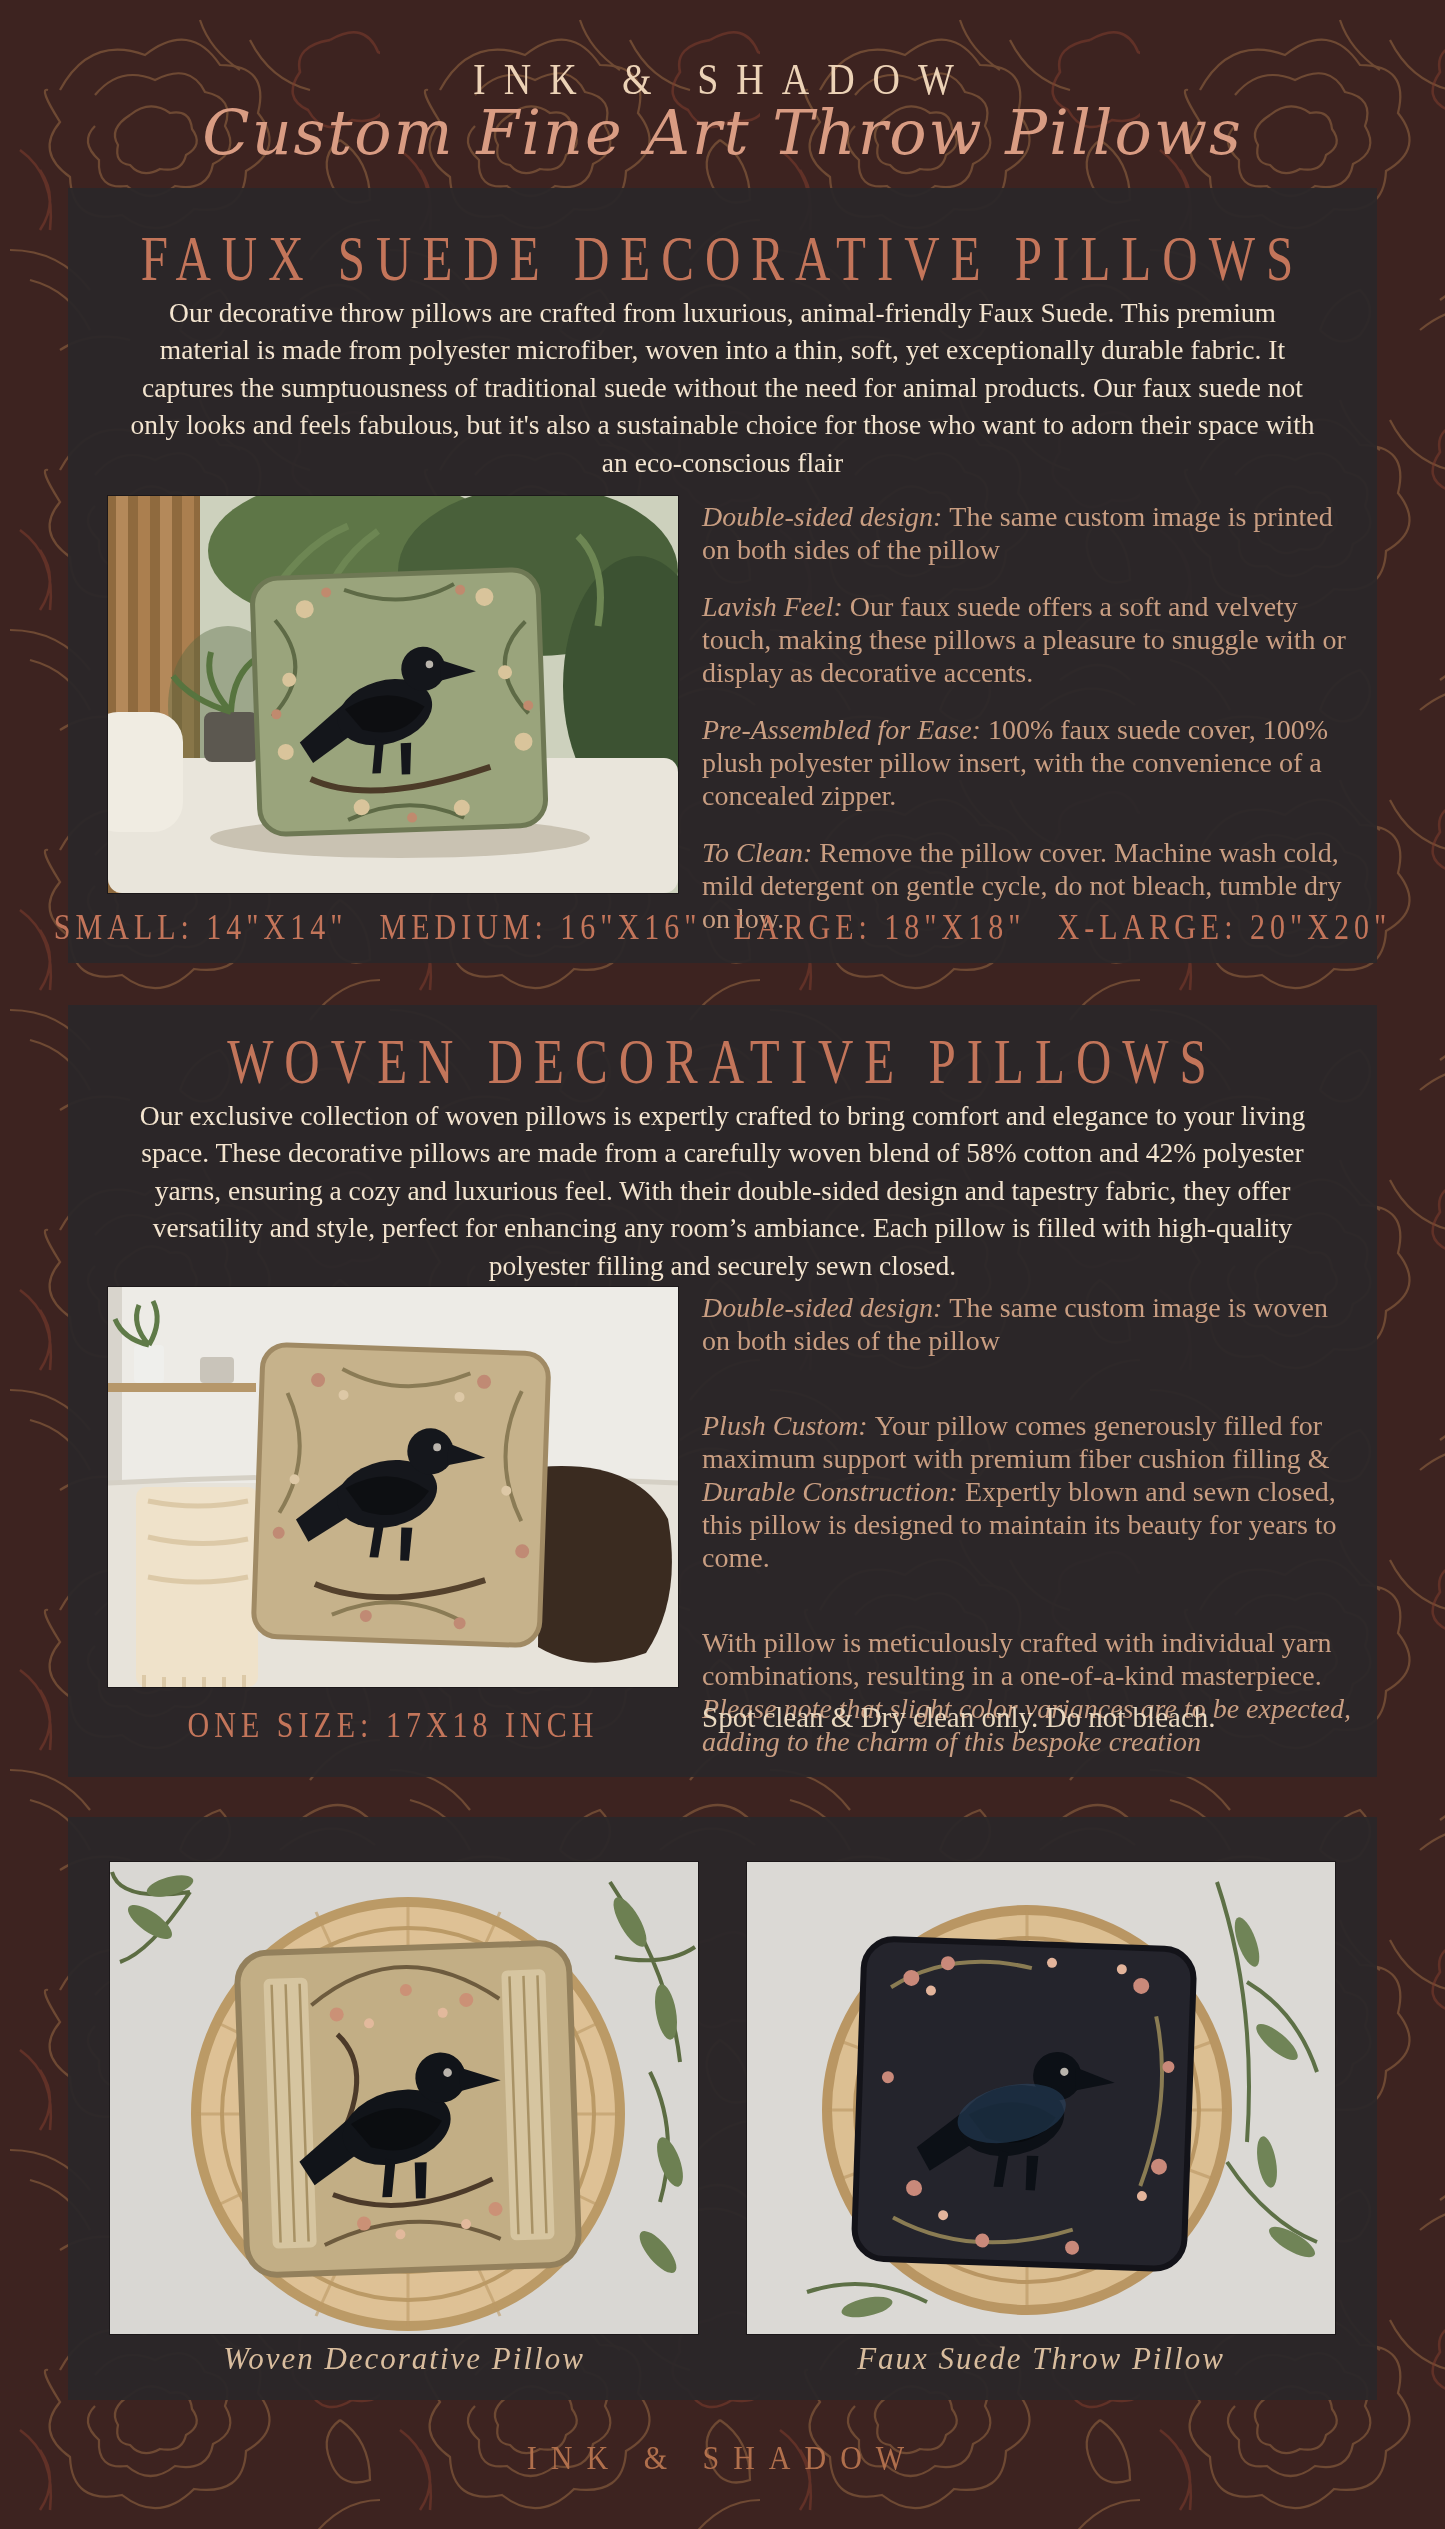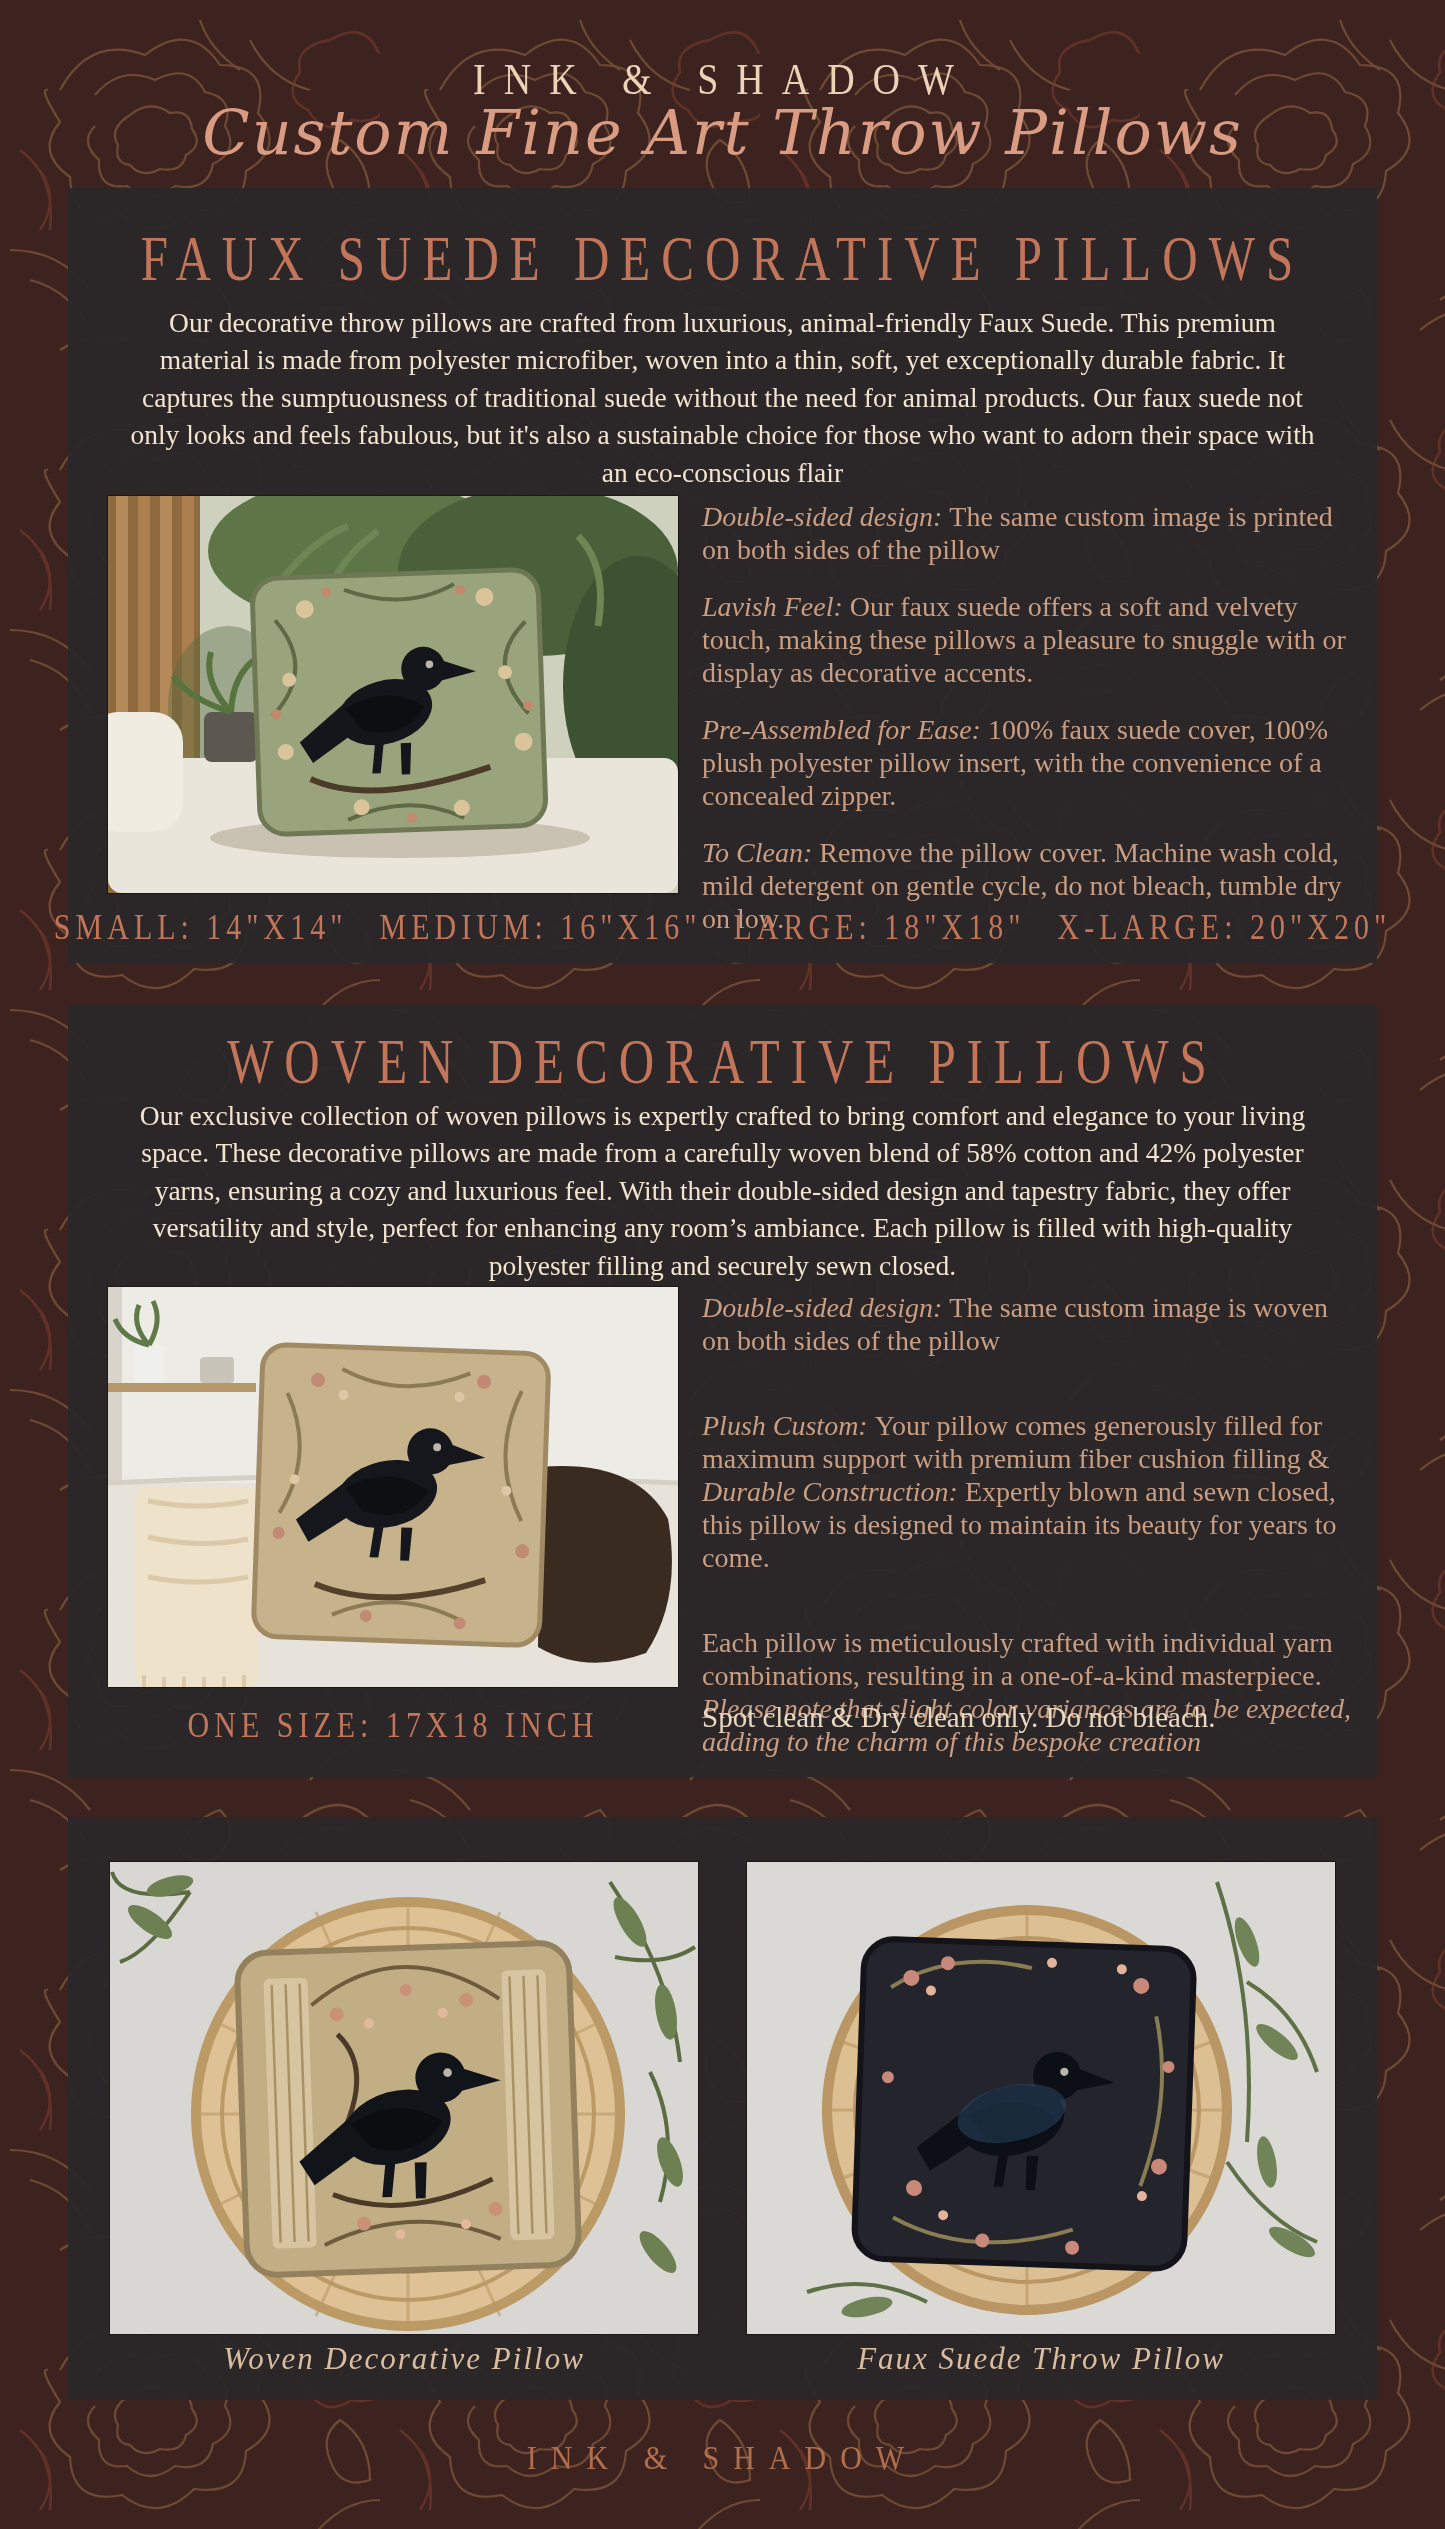--- a/index.html
+++ b/index.html
@@ -13,21 +13,21 @@
            font-family:"DejaVu Serif",serif;letter-spacing:2px;}
   .panel{position:absolute;left:68px;width:1309px;background:rgba(42,39,41,0.95);}
   .p1{top:188px;height:775px;}
   .p2{top:1005px;height:772px;}
   .p3{top:1817px;height:583px;}
   .panel-title{position:absolute;margin:0;font-weight:400;font-size:49px;letter-spacing:11px;
                color:#c3755a;transform:scaleY(1.28);transform-origin:center top;}
   .p1 .panel-title{top:34px;} .p2 .panel-title{top:20px;}
   .intro{position:absolute;margin:0;color:#f3e4cf;font-size:27.5px;line-height:1.36;
          text-align:center;left:58px;right:58px;}
-  .p1 .intro{top:116px;text-align:center;} .p2 .intro{top:92px;}
+  .p1 .intro{top:106px;text-align:center;} .p2 .intro{top:92px;}
   .photo{position:absolute;box-shadow:0 0 0 1px rgba(0,0,0,.35);}
   .photo svg{display:block;width:100%;height:100%;}
   .photo1{left:40px;top:308px;width:570px;height:397px;}
   .photo2{left:40px;top:282px;width:570px;height:400px;}
   .photo3{left:42px;top:45px;width:588px;height:472px;}
   .photo4{left:679px;top:45px;width:588px;height:472px;}
   .features{position:absolute;left:634px;width:660px;display:flex;flex-direction:column;}
   .p1 .features{top:312px;gap:24px;} .p2 .features{top:286px;gap:52px;}
   .feature{margin:0;color:#c99e82;font-size:28px;line-height:1.18;}
   .feature em{font-style:italic;}
@@ -196,21 +196,21 @@
           </g>
           <path d="M210,300 q70,26 170,-10" stroke="#54412c" stroke-width="6" fill="none"></path>
           <use href="#crow" width="220" height="220" x="180" y="82" fill="#15171c"></use>
         </g>
       </svg>
     </div>
 
     <div class="features">
       <p class="feature"><em>Double-sided design: </em><span>The same custom image is woven on both sides of the pillow</span></p>
       <p class="feature"><em>Plush Custom: </em><span>Your pillow comes generously filled for maximum support with premium fiber cushion filling  &amp; </span><em>Durable Construction: </em><span>Expertly blown and sewn closed, this pillow is designed to maintain its beauty for years to come.</span></p>
-      <p class="feature"><span>Each pillow is meticulously crafted with individual yarn combinations, resulting in a one-of-a-kind masterpiece. </span><em>Please note that slight color variances are to be expected, adding to the charm of this bespoke creation</em></p>
+      <p class="feature"><span>With pillow is meticulously crafted with individual yarn combinations, resulting in a one-of-a-kind masterpiece. </span><em>Please note that slight color variances are to be expected, adding to the charm of this bespoke creation</em></p>
     </div>
 
     <div class="sizes sizes2">ONE SIZE: 17X18 INCH</div>
     <div class="care">Spot clean &amp; Dry clean only. Do not bleach.</div>
   </section>
 
   <section class="panel p3">
 
     <div class="photo photo3">
       <svg viewBox="0 0 588 472">

